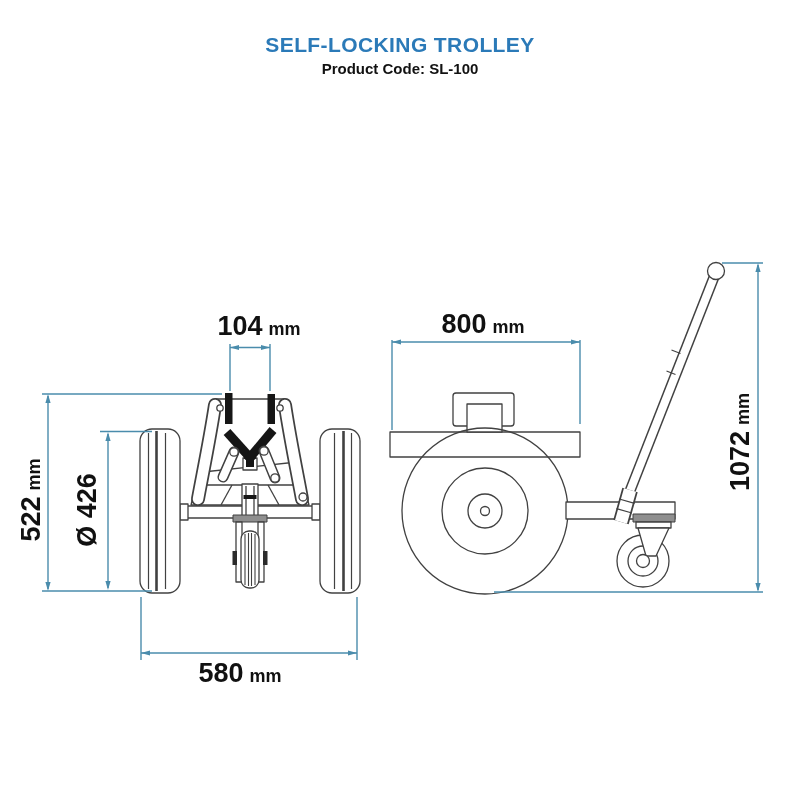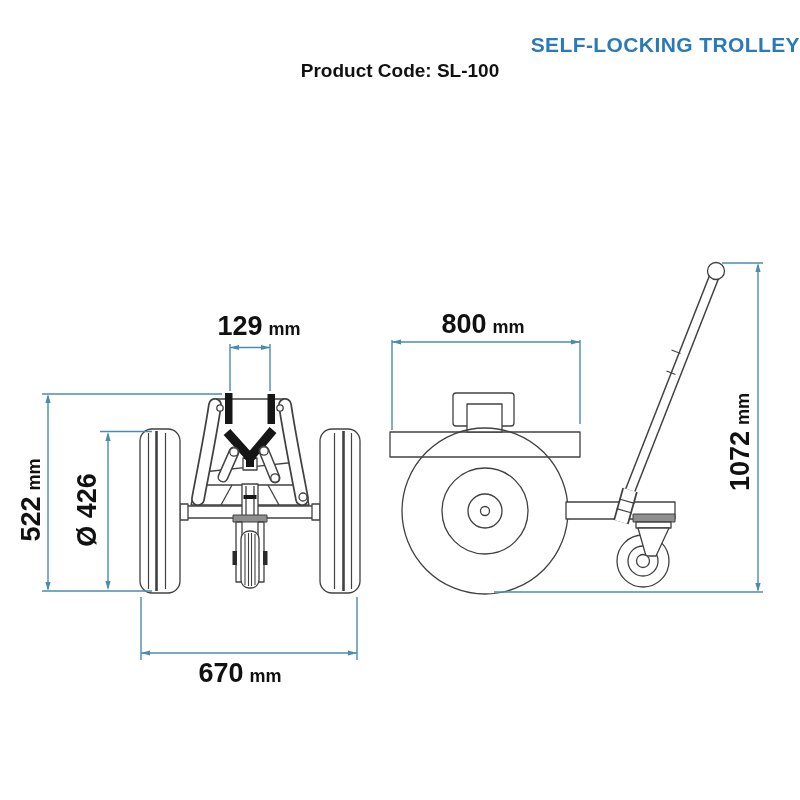--- a/index.html
+++ b/index.html
@@ -1,22 +1,22 @@
 <!DOCTYPE html>
 <html><head>
 <meta charset="utf-8">
 <style>
   html,body{margin:0;padding:0;background:#fff;}
   #page{position:relative;width:800px;height:800px;background:#ffffff;overflow:hidden;
         font-family:"Liberation Sans", sans-serif;}
   #drawing{position:absolute;left:0;top:0;}
-  .title{position:absolute;top:33px;left:0;width:100%;text-align:right;
+  .title{position:absolute;top:33px;left:0;width:100%;text-align:center;
          font-size:21px;font-weight:bold;color:#2b7ab8;letter-spacing:.4px;}
   .product-code{position:absolute;top:60px;left:0;width:100%;text-align:center;
-         font-size:19px;font-weight:bold;color:#111;}
+         font-size:15px;font-weight:bold;color:#111;}
   .dim-label{position:absolute;display:inline-flex;align-items:baseline;gap:6px;
          white-space:nowrap;color:#111;transform:translate(-50%,-50%);}
   .dim-label .num{font-size:27px;font-weight:bold;}
   .dim-label .unit{font-size:18px;font-weight:bold;}
   .dim-label.vert{transform:translate(-50%,-50%) rotate(-90deg);}
   .dl-104 {left:259px;top:326px;}
   .dl-500 {left:483px;top:324px;}
   .dl-580 {left:240px;top:673px;}
   .dl-522 {left:31px; top:500px;}
   .dl-426 {left:87px; top:507px;}
@@ -187,37 +187,37 @@
         <line x1="722" y1="263" x2="763" y2="263"></line>
         <line x1="758" y1="265" x2="758" y2="590"></line>
         <polygon points="758,263 755.4,272 760.6,272" stroke="none"></polygon>
         <polygon points="758,592 755.4,583 760.6,583" stroke="none"></polygon>
         <line x1="494" y1="592" x2="763" y2="592"></line>
       </g>
     </g>
   </svg>
 
   <div class="dim-label dl-104">
-    <span class="num">129</span>
+    <span class="num">104</span>
     <span class="unit">mm</span>
   </div>
   <div class="dim-label dl-500">
     <span class="num">800</span>
     <span class="unit">mm</span>
   </div>
   <div class="dim-label vert dl-522">
     <span class="num">522</span>
     <span class="unit">mm</span>
   </div>
   <div class="dim-label vert dl-426">
     <span class="num">Ø 426</span>
     <span class="unit"></span>
   </div>
   <div class="dim-label dl-580">
-    <span class="num">670</span>
+    <span class="num">580</span>
     <span class="unit">mm</span>
   </div>
   <div class="dim-label vert dl-1072">
     <span class="num">1072</span>
     <span class="unit">mm</span>
   </div>
 
 </div>
 
 </body></html>

